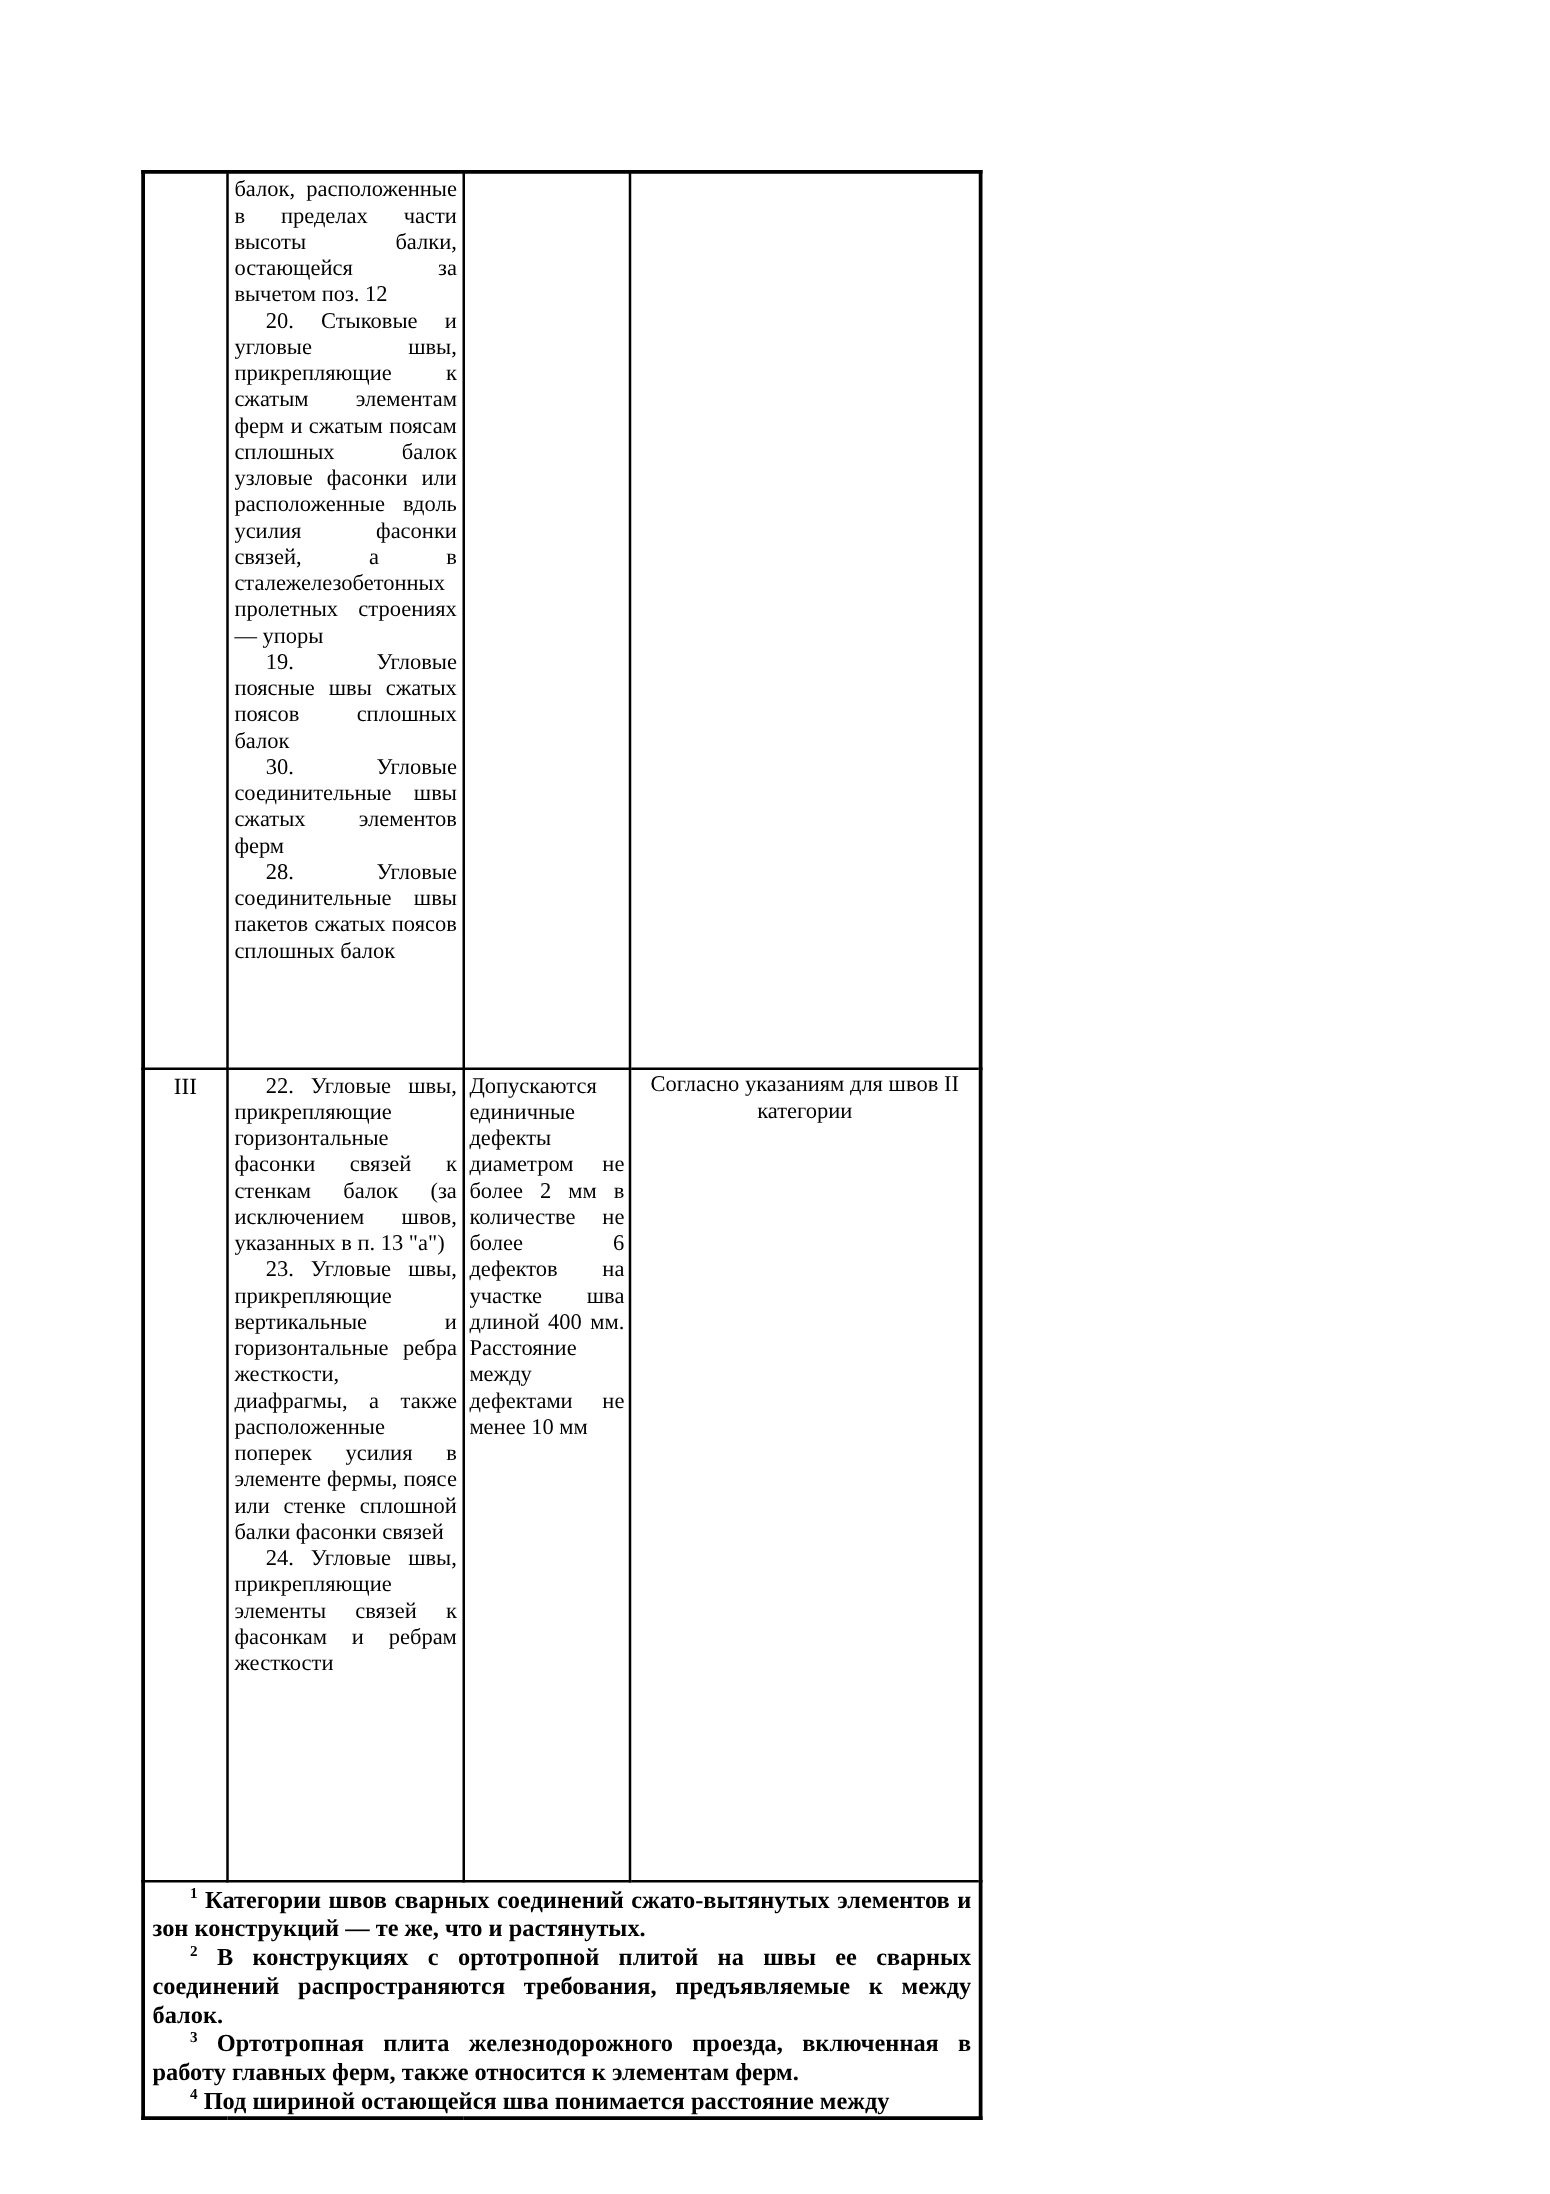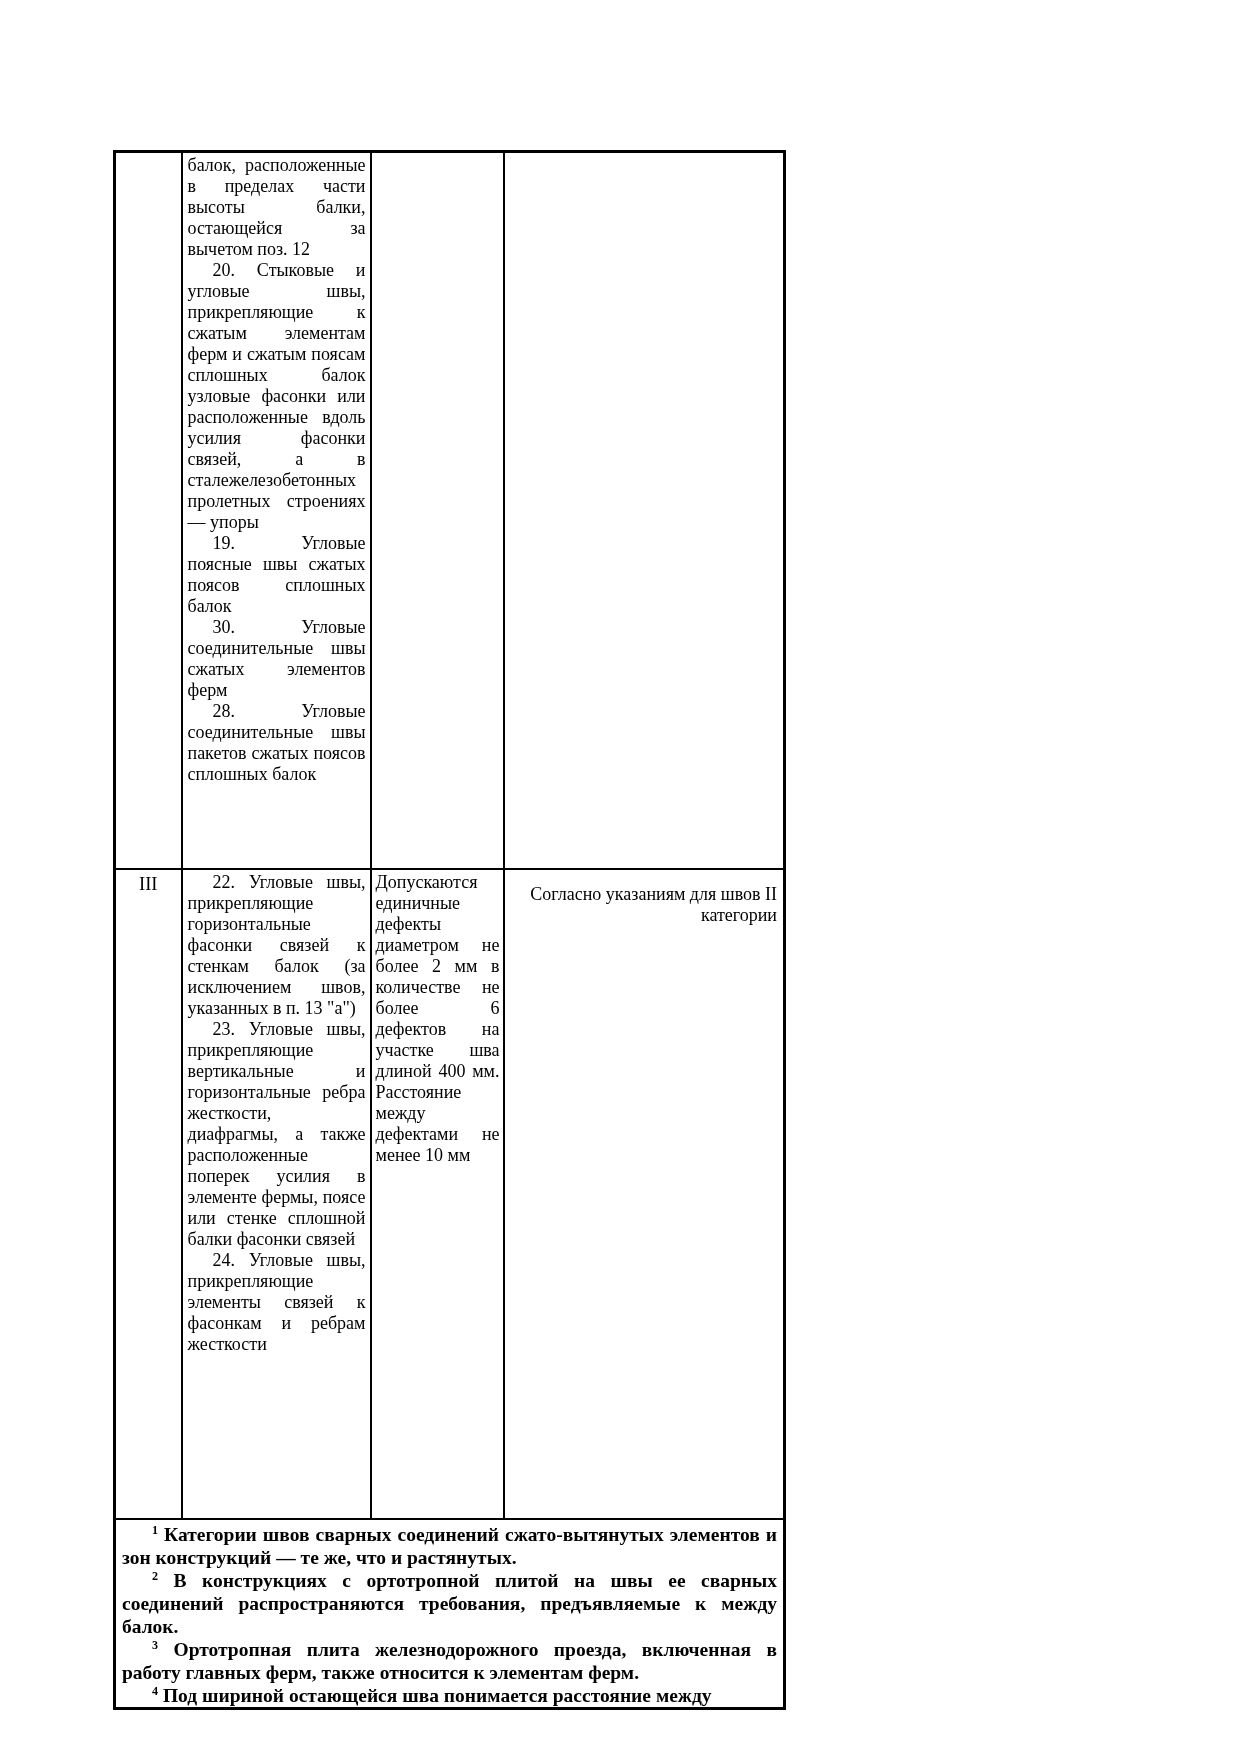--- a/index.html
+++ b/index.html
@@ -17,21 +17,21 @@
   }
   .page {
     position: absolute;
     left: 0; top: 0;
     width: 1240px; height: 1755px;
     background: #ffffff;
   }
   table.doc-table {
     position: absolute;
     left: 113px;
-    top: 150px;
+    top: 136px;
     width: 670px;
     border-collapse: collapse;
     table-layout: fixed;
     border: 3px solid #000000;
   }
   table.doc-table td {
     border: 2px solid #000000;
     vertical-align: top;
     overflow: hidden;
     box-sizing: border-box;
@@ -54,22 +54,22 @@
   }
   td.c-def {
     font-size: 18px;
     line-height: 21px;
     text-align: justify;
     padding: 2px 3px 0 4px;
   }
   td.c-note {
     font-size: 18px;
     line-height: 21px;
-    text-align: right;
-    padding: 14px 6px 0 6px;
+    text-align: center;
+    padding: 1px 6px 0 6px;
   }
   td.c-fn {
     font-size: 19.5px;
     line-height: 23px;
     text-align: justify;
     padding: 3px 6px 0 6px;
   }
   p.para {
     margin: 0;
     text-indent: 25px;

